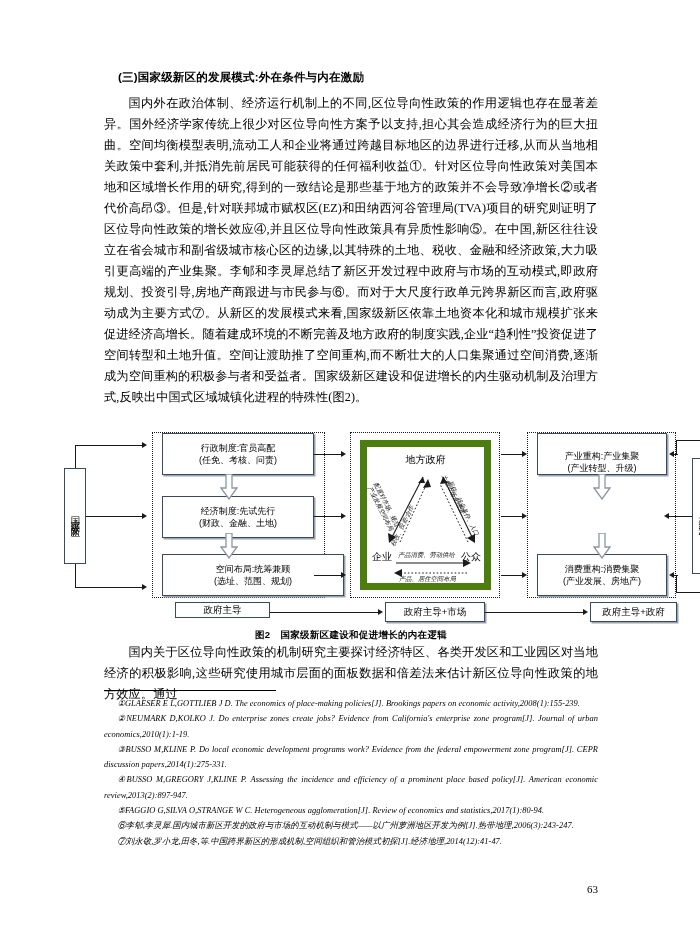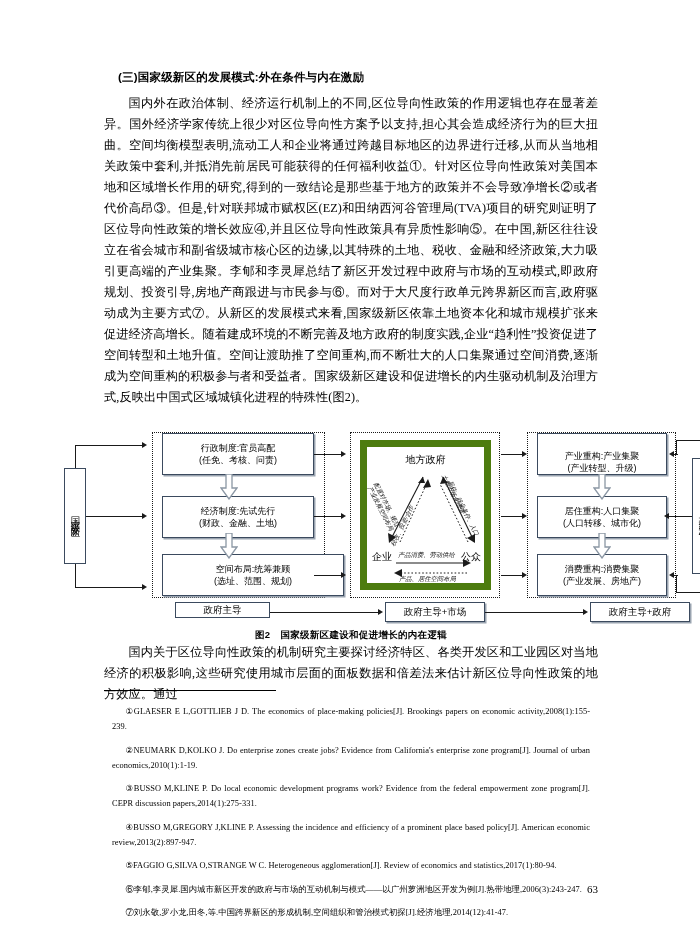--- a/index.html
+++ b/index.html
@@ -176,22 +176,23 @@
     left: 104px;
     top: 696px;
     width: 494px;
   }
   .fn {
     font-size: 8.4px;
     line-height: 1.82;
     text-align: justify;
     text-justify: inter-ideograph;
     text-indent: 1.6em;
-    margin: 8px;
+    margin: 0;
     letter-spacing: 0.05px;
+    font-style: italic;
   }
   .pageno {
     position: absolute;
     right: 102px;
     bottom: 48px;
     font-size: 11px;
     font-family: "Liberation Serif", "DejaVu Serif", serif;
   }
 </style>
 </head>
@@ -295,24 +296,20 @@
         <div class="arrowR" style="left:502px; top:30.5px;"></div>
         <div class="line h" style="left:481px; top:96px; width:22px;"></div>
         <div class="arrowR" style="left:502px; top:92.5px;"></div>
         <div class="line h" style="left:481px; top:155px; width:22px;"></div>
         <div class="arrowR" style="left:502px; top:151.5px;"></div>
 
       <div class="dashgroup" style="left:507px; top:12px; width:149px; height:166px;"></div>
           <div class="dbox shadow" style="left:517px; top:13px; width:130px; height:42px;justify-content:flex-end;">
             <span>产业重构:产业集聚</span>
             <span>(产业转型、升级)</span>
-          </div>
-          <div class="dbox shadow" style="left:517px; top:76px; width:130px; height:42px;">
-            <span>居住重构:人口集聚</span>
-            <span>(人口转移、城市化)</span>
           </div>
           <div class="dbox shadow" style="left:517px; top:134px; width:130px; height:42px;">
             <span>消费重构:消费集聚</span>
             <span>(产业发展、房地产)</span>
           </div>
           <svg class="blockarrow" viewBox="0 0 18 26" style="left:573px; top:54px;">
             <polygon points="6,0 12,0 12,14 17,14 9,25 1,14 6,14" fill="#ffffff" stroke="#8b97a4" stroke-width="1.3"></polygon>
           </svg>
           <svg class="blockarrow" viewBox="0 0 18 26" style="left:573px; top:113px;">
             <polygon points="6,0 12,0 12,14 17,14 9,25 1,14 6,14" fill="#ffffff" stroke="#8b97a4" stroke-width="1.3"></polygon>
@@ -329,21 +326,21 @@
           <div class="line h" style="left:656px; top:172px; width:28px;"></div>
           <div class="line v" style="left:656px; top:155px; height:17px;"></div>
           <div class="arrowL" style="left:649px; top:151.5px;"></div>
           <div class="line h" style="left:653px; top:155px; width:5px;"></div>
           <div class="dbox" style="left:155px; top:182px; width:95px; height:16px; font-size:9.5px;">
             <span>政府主导</span>
           </div>
           <div class="dbox shadow" style="left:365px; top:182px; width:100px; height:20px; font-size:9.5px;">
             <span>政府主导+市场</span>
           </div>
-          <div class="dbox shadow" style="left:570px; top:182px; width:100px; height:20px; font-size:9.5px;">
+          <div class="dbox shadow" style="left:570px; top:182px; width:87px; height:20px; font-size:9.5px;">
             <span>政府主导+政府</span>
           </div>
           <div class="line h" style="left:250px; top:192px; width:108px;"></div>
           <div class="arrowR" style="left:358px; top:188.5px;"></div>
           <div class="line h" style="left:465px; top:192px; width:98px;"></div>
           <div class="arrowR" style="left:563px; top:188.5px;"></div>
         </div>
 
       <div class="diagram" style="position:absolute; left:0; top:0;">
 

